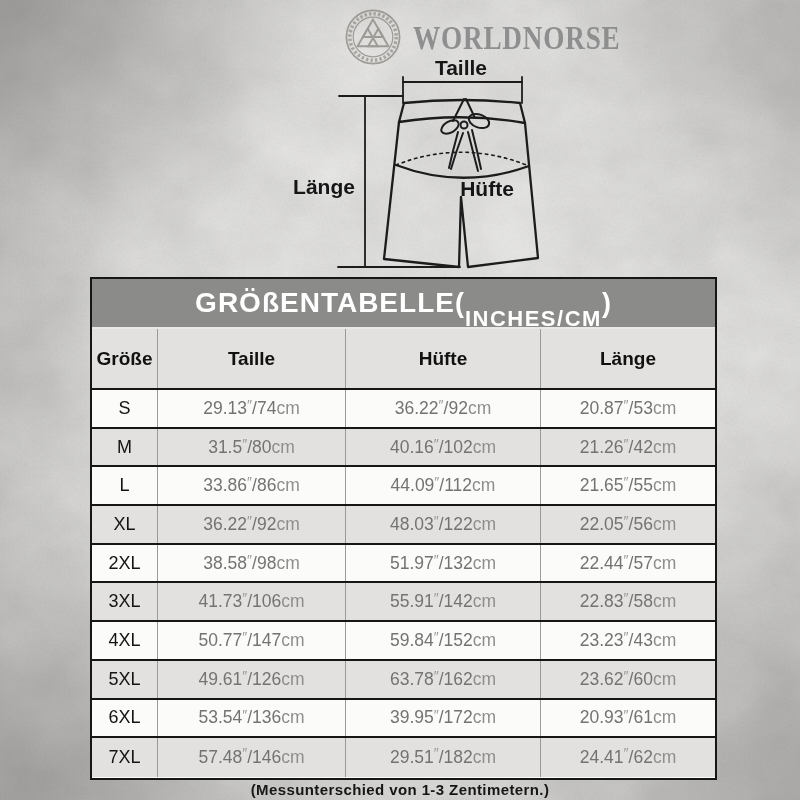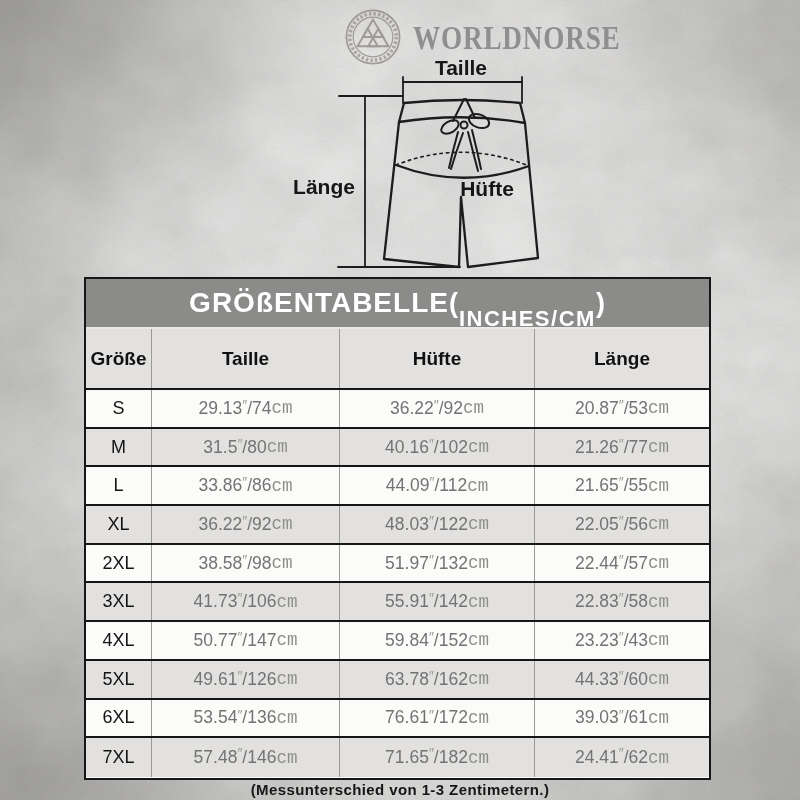--- a/index.html
+++ b/index.html
@@ -38,21 +38,21 @@
   .dlabel{
     position:absolute;color:#161616;font-weight:700;font-size:21px;
     text-align:center;line-height:1;white-space:nowrap;
   }
   .lbl-taille{left:375px;top:57px;width:82px;}
   .lbl-laenge{left:243px;top:176px;width:72px;}
   .lbl-huefte{left:400px;top:178px;width:84px;}
 
   
   .size-table{
-    position:absolute;left:84px;top:277px;width:627px;height:503px;
+    position:absolute;left:90px;top:277px;width:627px;height:503px;
     border:2px solid var(--border_dark,#161616);box-sizing:border-box;
     background:var(--row_plain,#fbfbf9);
   }
   .banner{
     height:48px;background:var(--banner_bg,#8b8b89);
     border-bottom:2px solid #e9e8e6;box-sizing:content-box;
     display:flex;align-items:center;justify-content:center;
     color:#ffffff;letter-spacing:1px;white-space:nowrap;
   }
   .banner .t-main{font-size:28px;font-weight:700;}
@@ -75,21 +75,21 @@
   .cell{
     display:flex;align-items:center;justify-content:center;
     border-left:1px solid var(--divider_gray,#9a9a98);
     overflow:hidden;white-space:nowrap;
   }
   .cell:first-child{border-left:none;}
   .size-cell{font-size:18px;color:#141414;}
   .val-cell{font-size:17.5px;color:#1c1c1c;}
   .val-cell .num{color:#737373;}
   .val-cell .prime{color:#9a9a98;font-size:14px;align-self:flex-start;margin-top:7px;}
-  .val-cell .unit{color:var(--cm_text,#8e8e8c);font-family:Liberation Mono, monospace;}
+  .val-cell .unit{color:var(--cm_text,#8e8e8c);}
 
   .footnote{
     position:absolute;left:0;top:781px;width:800px;text-align:center;
     font-size:15px;font-weight:700;color:#121212;letter-spacing:.4px;
   }
 </style>
 </head>
 <body style="--background: #b3b2af; --banner_bg: #8b8b89; --row_shade: #e2e1df; --row_plain: #fbfbf9; --border_dark: #161616; --divider_gray: #9a9a98; --cm_text: #8e8e8c; --diagram_ink: #1c1c1c;">
 
 <div class="stage">
@@ -224,21 +224,21 @@
           </div>
           <div class="cell val-cell">
             <span class="num">40.16</span>
             <span class="prime">″</span>
             <span class="num">/102</span>
             <span class="unit">cm</span>
           </div>
           <div class="cell val-cell">
             <span class="num">21.26</span>
             <span class="prime">″</span>
-            <span class="num">/77</span>
+            <span class="num">/42</span>
             <span class="unit">cm</span>
           </div>
         </div>
         <div class="grid-row trow plain">
           <div class="cell size-cell">L</div>
           <div class="cell val-cell">
             <span class="num">33.86</span>
             <span class="prime">″</span>
             <span class="num">/86</span>
             <span class="unit">cm</span>
@@ -348,57 +348,57 @@
             <span class="num">/126</span>
             <span class="unit">cm</span>
           </div>
           <div class="cell val-cell">
             <span class="num">63.78</span>
             <span class="prime">″</span>
             <span class="num">/162</span>
             <span class="unit">cm</span>
           </div>
           <div class="cell val-cell">
-            <span class="num">44.33</span>
+            <span class="num">23.62</span>
             <span class="prime">″</span>
             <span class="num">/60</span>
             <span class="unit">cm</span>
           </div>
         </div>
         <div class="grid-row trow plain">
           <div class="cell size-cell">6XL</div>
           <div class="cell val-cell">
             <span class="num">53.54</span>
             <span class="prime">″</span>
             <span class="num">/136</span>
             <span class="unit">cm</span>
           </div>
           <div class="cell val-cell">
-            <span class="num">76.61</span>
+            <span class="num">39.95</span>
             <span class="prime">″</span>
             <span class="num">/172</span>
             <span class="unit">cm</span>
           </div>
           <div class="cell val-cell">
-            <span class="num">39.03</span>
+            <span class="num">20.93</span>
             <span class="prime">″</span>
             <span class="num">/61</span>
             <span class="unit">cm</span>
           </div>
         </div>
         <div class="grid-row trow shade">
           <div class="cell size-cell">7XL</div>
           <div class="cell val-cell">
             <span class="num">57.48</span>
             <span class="prime">″</span>
             <span class="num">/146</span>
             <span class="unit">cm</span>
           </div>
           <div class="cell val-cell">
-            <span class="num">71.65</span>
+            <span class="num">29.51</span>
             <span class="prime">″</span>
             <span class="num">/182</span>
             <span class="unit">cm</span>
           </div>
           <div class="cell val-cell">
             <span class="num">24.41</span>
             <span class="prime">″</span>
             <span class="num">/62</span>
             <span class="unit">cm</span>
           </div>

